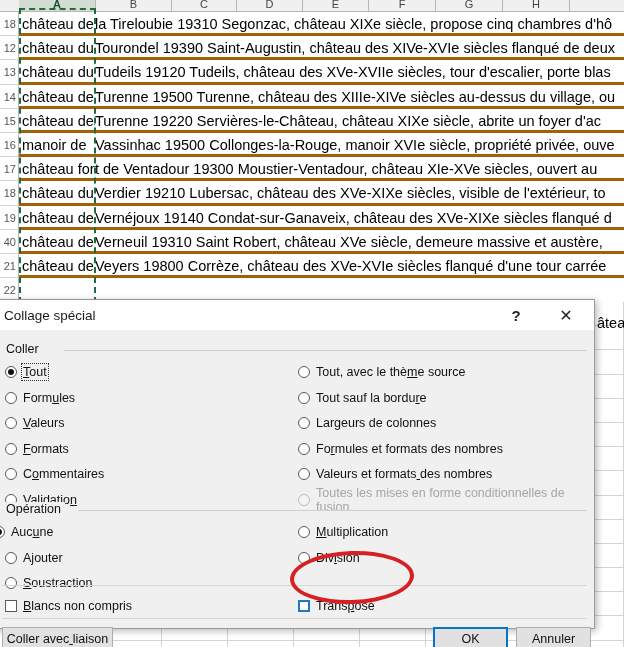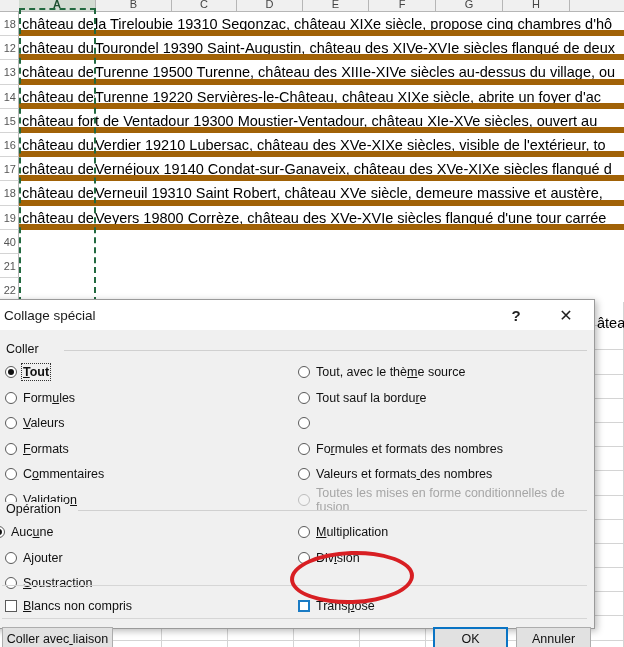--- a/index.html
+++ b/index.html
@@ -28,21 +28,21 @@
   .rowhead-col{position:absolute;left:0;top:12px;width:19px;}
   .rowhead{
     height:24.2px;border-bottom:1px solid #d4d4d4;border-right:1px solid #b6b6b6;
     background:#fff;font-size:11px;color:#555;
     text-align:right;padding-right:2px;line-height:24.2px;box-sizing:border-box;
     overflow:hidden;
   }
 
   .grid{position:absolute;left:19px;top:12px;width:605px;}
   .grow{
-    height:24.2px;border-bottom:6px solid #a16207;
+    height:24.2px;border-bottom:3px solid #a16207;
     position:relative;box-sizing:border-box;white-space:nowrap;overflow:hidden;
   }
   .cellA{
     display:inline-block;width:76px;box-sizing:border-box;
     font-size:14.5px;color:#000;padding-left:3px;line-height:24.2px;
     vertical-align:top;overflow:hidden;
   }
   .cellB{
     display:inline-block;box-sizing:border-box;
     font-size:14.5px;color:#000;line-height:24.2px;vertical-align:top;
@@ -104,21 +104,21 @@
   .radio{
     width:12px;height:12px;border:1px solid #5a5a5a;border-radius:50%;
     background:#fff;box-sizing:border-box;margin-right:6px;flex:none;position:relative;
   }
   .radio.on::after{
     content:"";position:absolute;left:2px;top:2px;width:6px;height:6px;
     border-radius:50%;background:#111;
   }
   .radio.dis{border-color:#bdbdbd;background:#f4f4f4;}
   .opt.dis{color:#a6a6a6;}
-  .opt.focus .lbl{outline:1px dotted #333;outline-offset:1px;font-weight:bold;}
+  .opt.focus .lbl{outline:1px dotted #333;outline-offset:1px;}
 
   .cbx{
     width:12px;height:12px;border:1px solid #5a5a5a;background:#fff;
     box-sizing:border-box;margin-right:6px;flex:none;
   }
   .cbx.hl{border:2px solid #1a7bc4;}
 
   u{text-decoration:underline;}
 
   .btn{
@@ -167,22 +167,24 @@
       <div class="rowhead">40</div>
       <div class="rowhead">21</div>
       <div class="rowhead">22</div>
       <div class="rowhead">23</div>
       <div class="rowhead">24</div>
     </div>
 
   <div class="grid" id="gridrows">
       <div class="grow"><span class="cellA">château de</span><span class="cellB">la Tireloubie 19310 Segonzac, château XIXe siècle, propose cinq chambres d'hô</span></div>
       <div class="grow"><span class="cellA">château du</span><span class="cellB">Tourondel 19390 Saint-Augustin, château des XIVe-XVIe siècles flanqué de deux</span></div>
+      <div class="grow"><span class="cellA">château du</span><span class="cellB">Tudeils 19120 Tudeils, château des XVe-XVIIe siècles, tour d'escalier, porte blas</span></div>
       <div class="grow"><span class="cellA">château de</span><span class="cellB">Turenne 19500 Turenne, château des XIIIe-XIVe siècles au-dessus du village, ou</span></div>
       <div class="grow"><span class="cellA">château des</span><span class="cellB">Turenne 19220 Servières-le-Château, château XIXe siècle, abrite un foyer d'ac</span></div>
+      <div class="grow"><span class="cellA">manoir de</span><span class="cellB">Vassinhac 19500 Collonges-la-Rouge, manoir XVIe siècle, propriété privée, ouve</span></div>
       <div class="grow"><span class="cellA">château fort</span><span class="cellB">t de Ventadour 19300 Moustier-Ventadour, château XIe-XVe siècles, ouvert au</span></div>
       <div class="grow"><span class="cellA">château du</span><span class="cellB">Verdier 19210 Lubersac, château des XVe-XIXe siècles, visible de l'extérieur, to</span></div>
       <div class="grow"><span class="cellA">château de</span><span class="cellB">Vernéjoux 19140 Condat-sur-Ganaveix, château des XVe-XIXe siècles flanqué d</span></div>
       <div class="grow"><span class="cellA">château de</span><span class="cellB">Verneuil 19310 Saint Robert, château XVe siècle, demeure massive et austère,</span></div>
       <div class="grow"><span class="cellA">château de</span><span class="cellB">Veyers 19800 Corrèze, château des XVe-XVIe siècles flanqué d'une tour carrée</span></div>
     </div>
 
   <div class="empty-rows" id="emptyrows">
       <div class="erow">
         <div class="vline" style="left: 76px;"></div>
@@ -400,20 +402,21 @@
         <div class="opt" style="left: 305px; top: 33px;">
           <span class="radio"></span>
           <span class="lbl">Tout, avec le thè<u>m</u>e source</span>
         </div>
         <div class="opt" style="left: 305px; top: 58.5px;">
           <span class="radio"></span>
           <span class="lbl">Tout sauf la bordu<u>r</u>e</span>
         </div>
         <div class="opt" style="left: 305px; top: 84px;">
           <span class="radio"></span>
+          <span class="lbl">Lar<u>g</u>eurs de colonnes</span>
         </div>
         <div class="opt" style="left: 305px; top: 109.5px;">
           <span class="radio"></span>
           <span class="lbl">Fo<u>r</u>mules et formats des nombres</span>
         </div>
         <div class="opt" style="left: 305px; top: 135px;">
           <span class="radio"></span>
           <span class="lbl">Valeurs et formats<u> </u>des nombres</span>
         </div>
         <div class="opt dis" style="left: 305px; top: 160.5px;">

